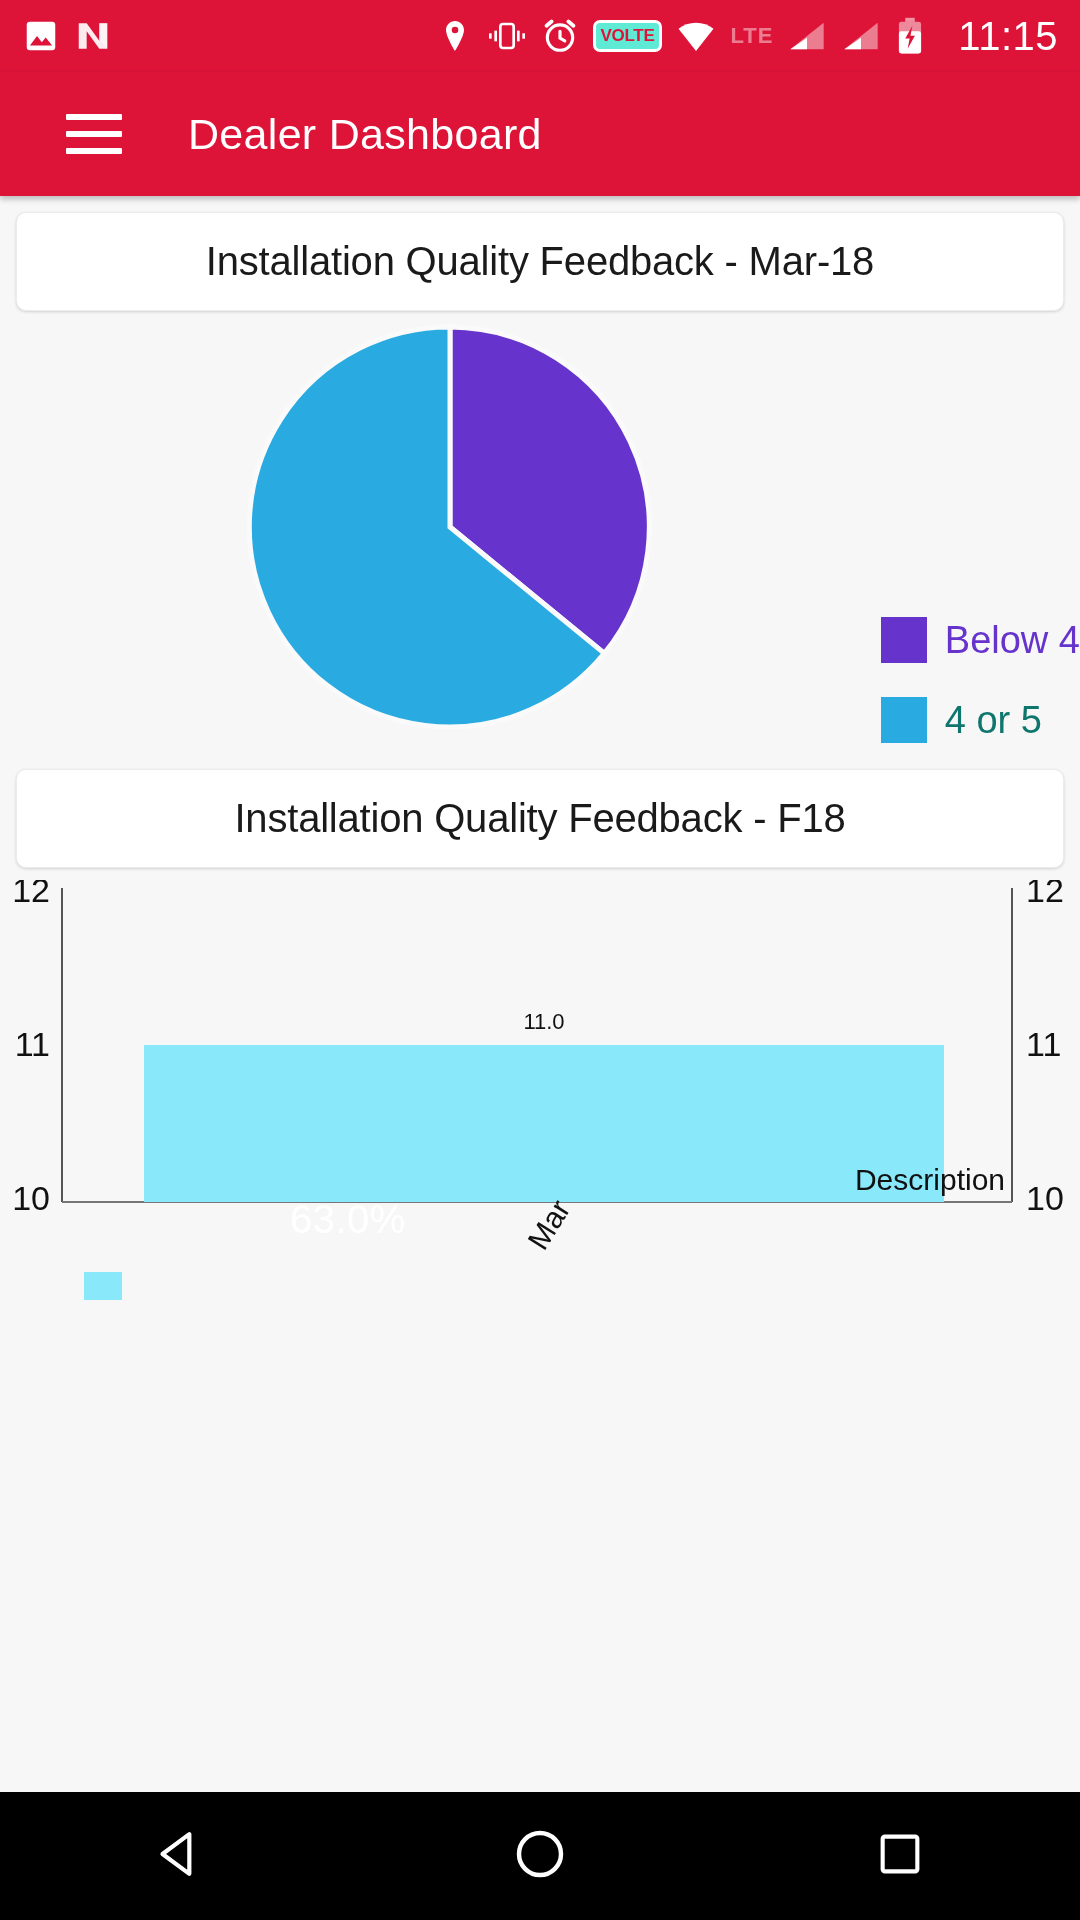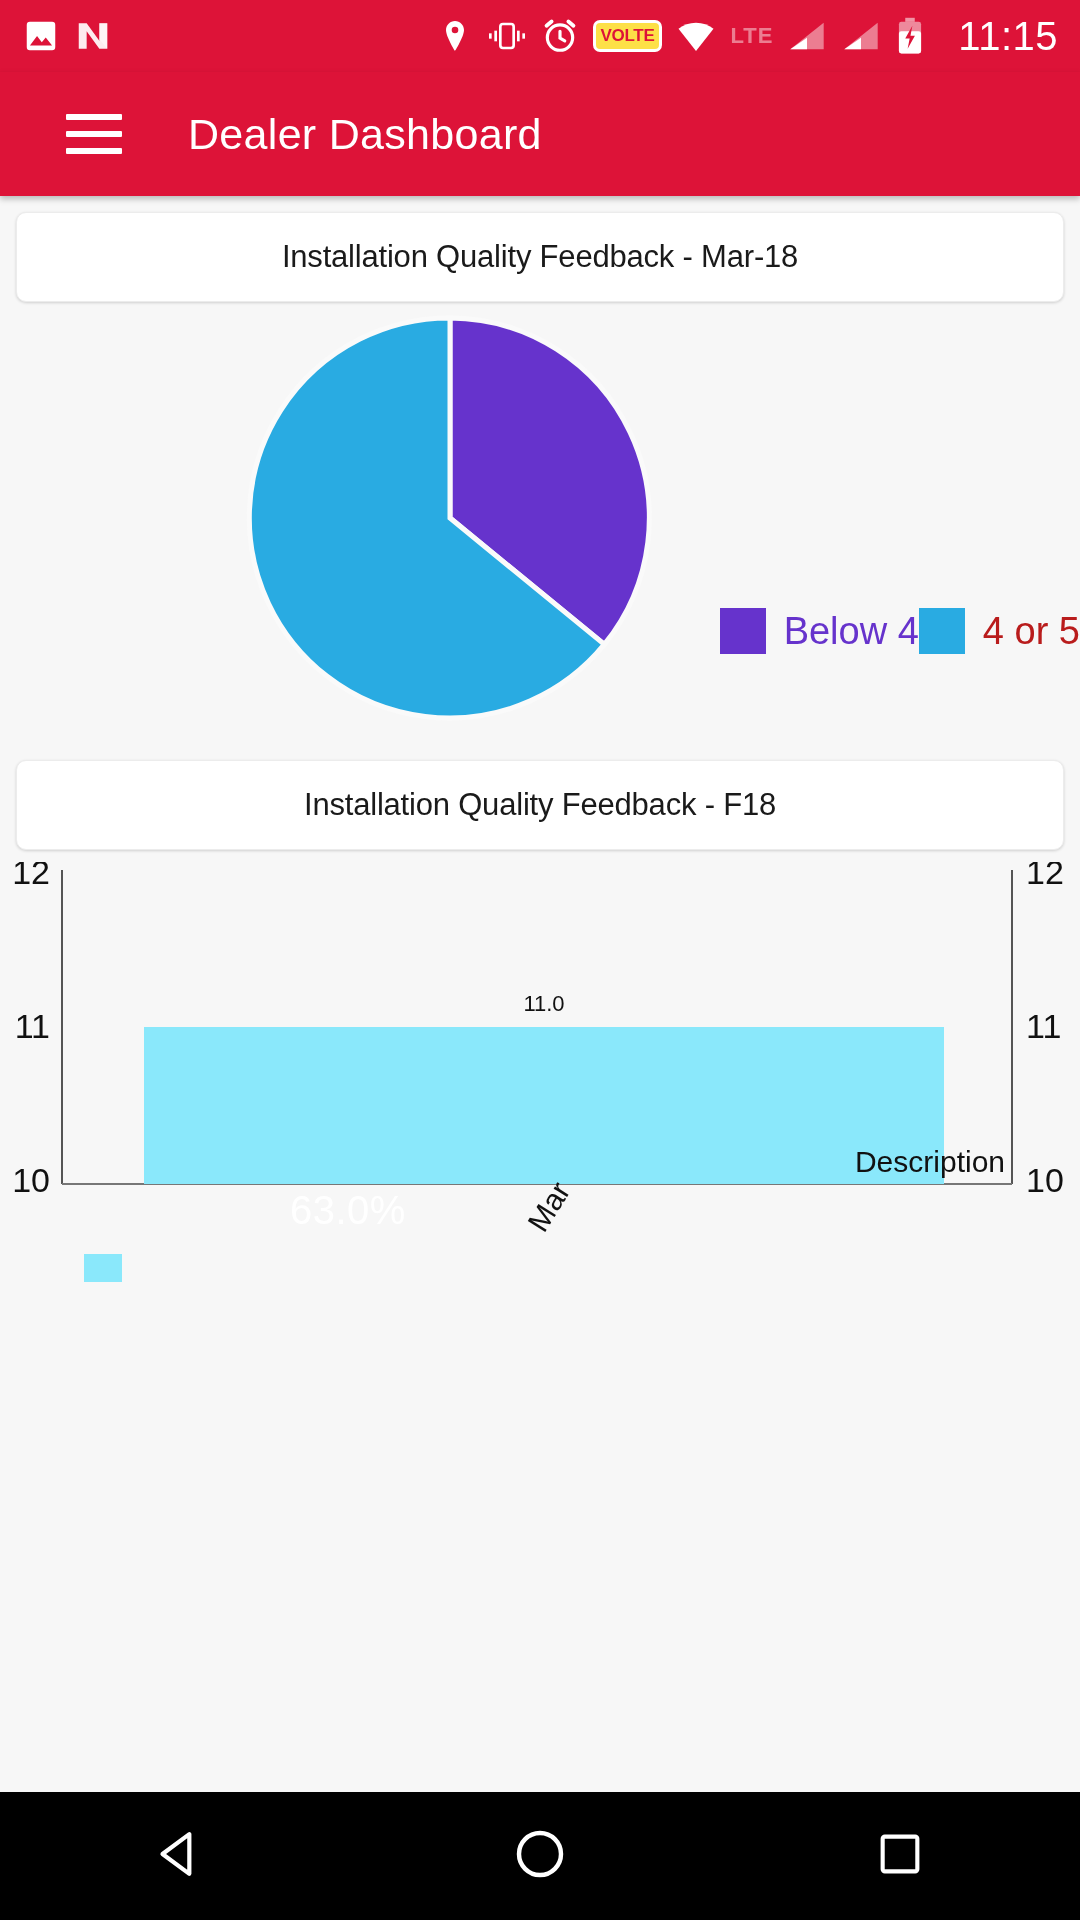--- a/index.html
+++ b/index.html
@@ -14,21 +14,21 @@
   .statusbar{
     height:72px; background:#dd1338; color:#fff;
     display:flex; align-items:center; position:relative;
   }
   .sb-left{ display:flex; align-items:center; gap:14px; padding-left:22px; }
   .sb-right{ display:flex; align-items:center; gap:14px; margin-left:auto; padding-right:22px; }
   .sb-icon{ display:flex; align-items:center; justify-content:center; }
   .clock{ font-size:40px; font-weight:400; letter-spacing:.5px; margin-left:19px; }
   .lte{ font-size:22px; font-weight:700; color:rgba(255,255,255,.45); letter-spacing:1px; }
   .volte{
-    border:3px solid #fff; border-radius:7px; background:#fde047; color:#dd1338;
+    border:3px solid #fff; border-radius:7px; background:#5eead4; color:#dd1338;
     font-size:17px; font-weight:700; padding:3px 5px; letter-spacing:-.3px;
   }
 
   
   .appbar{
     height:124px; background:#dd1338; display:flex; align-items:center;
     padding-left:66px; box-shadow:0 3px 6px rgba(0,0,0,.25);
     position:relative; z-index:5;
   }
   .hamburger{ width:56px; display:flex; flex-direction:column; gap:11px; cursor:pointer; }
@@ -53,32 +53,32 @@
     padding:0 4px 14px 4px; outline:none;
   }
   .date-input::placeholder{ color:#9b9b9b; }
   .search-btn{
     width:92px; height:92px; display:flex; align-items:center; justify-content:center;
     background:transparent; border:none; cursor:pointer; margin-bottom:2px;
   }
 
   
   .chart-title-card{ padding:26px 20px; text-align:center; }
-  .chart-title{ font-size:31px; color:#1a1a1a; font-weight:400; letter-spacing:-.2px; }
+  .chart-title{ font-size:40px; color:#1a1a1a; font-weight:400; letter-spacing:-.2px; }
 
   
   .pie-wrap{ position:relative; height:430px; margin-top:6px; }
   .pie-svg{ position:absolute; left:240px; top:0; }
   .pie-label{
     position:absolute; color:#fff; font-size:40px; letter-spacing:.5px;
   }
   .pie-label.a{ left:520px; top:770px; }
   .pie-label.b{ left:290px; top:880px; }
   .legend{
-    position:absolute; right:0px; top:300px; display:flex; flex-direction:row;
+    position:absolute; right:0px; top:300px; display:flex; flex-direction:column;gap:34px;
   }
   .legend-row{ display:flex; align-items:center; }
   .legend-sw{ width:46px; height:46px; flex:none; }
   .legend-text{ font-size:38px; margin-left:18px; white-space:nowrap; }
 
   
   .bar-area{ position:relative; height:420px; margin-top:12px; }
   .bar-svg{ display:block; }
 
   
@@ -187,21 +187,21 @@
     <div class="pie-label a">36.0%</div>
     <div class="pie-label b">63.0%</div>
 
     <div class="legend">
       <div class="legend-row">
         <span class="legend-sw" style="background:#6633cc"></span>
         <span class="legend-text" style="color:#6633cc">Below 4</span>
       </div>
       <div class="legend-row">
         <span class="legend-sw" style="background:#29abe2"></span>
-        <span class="legend-text" style="color:#b91c1c">4 or 5</span>
+        <span class="legend-text" style="color:#0f766e">4 or 5</span>
       </div>
     </div>
   </div>
 
   <div class="card chart-title-card" style="margin-top:22px;">
     <div class="chart-title">Installation Quality Feedback - F18</div>
   </div>
 
   <div class="bar-area">
     <svg class="bar-svg" width="1080" height="420" viewBox="0 0 1080 420">

